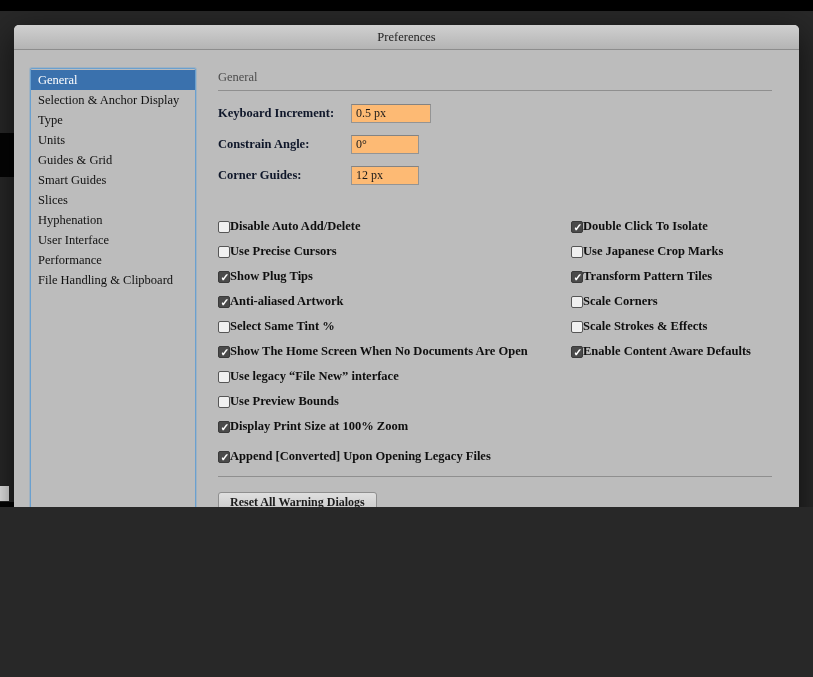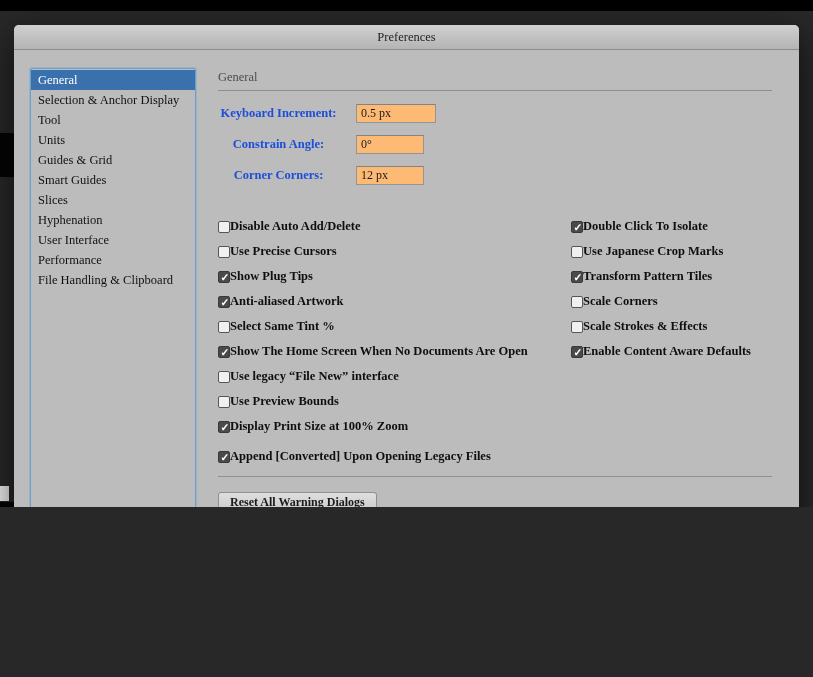--- a/index.html
+++ b/index.html
@@ -42,21 +42,21 @@
 
   
   .content { position:absolute; left:204px; top:43px; width:554px; height:530px; }
   .section-title { position:absolute; top:2px; left:0; font-size:12.5px; color:#4c4c4c; }
   .rule { position:absolute; left:0; right:0; height:1px; background:#8f8f8f; }
   .rule1 { top:22px; }
   .rule2 { top:408px; }
 
   .fields { position:absolute; top:36px; left:0; }
   .field-row { display:flex; align-items:center; height:19px; margin-bottom:12px; }
-  .field-label { width:121px; text-align:center; font-size:12.5px; font-weight:bold; color:#1d4ed8; padding-right:17px; flex:none; }
+  .field-label { width:121px; text-align:left; font-size:12.5px; font-weight:bold; color:#0f172a; padding-right:12px; flex:none; }
   .field-input {
     height:19px; background:#fdba74; border:1px solid #949494; border-top-color:#838383;
     box-sizing:border-box; display:flex; align-items:center; padding:0 4px;
   }
   .field-value { font-size:12px; color:#1a1a1a; }
 
   .col { position:absolute; }
   .col-left { top:146px; left:0; }
   .col-right { top:146px; left:353px; }
   .cb-row { display:flex; align-items:center; height:25px; cursor:default; }
@@ -97,21 +97,21 @@
   <div class="left-white"></div>
 
   <div class="dialog">
     <div class="titlebar">
       <span class="title">Preferences</span>
     </div>
 
     <div class="sidebar">
         <div class="side-item selected"><span class="side-label">General</span></div>
         <div class="side-item"><span class="side-label">Selection &amp; Anchor Display</span></div>
-        <div class="side-item"><span class="side-label">Tool</span></div>
+        <div class="side-item"><span class="side-label">Type</span></div>
         <div class="side-item"><span class="side-label">Units</span></div>
         <div class="side-item"><span class="side-label">Guides &amp; Grid</span></div>
         <div class="side-item"><span class="side-label">Smart Guides</span></div>
         <div class="side-item"><span class="side-label">Slices</span></div>
         <div class="side-item"><span class="side-label">Hyphenation</span></div>
         <div class="side-item"><span class="side-label">User Interface</span></div>
         <div class="side-item"><span class="side-label">Performance</span></div>
         <div class="side-item"><span class="side-label">File Handling &amp; Clipboard</span></div>
       </div>
 
@@ -126,21 +126,21 @@
               <span class="field-value">0.5 px</span>
             </div>
           </div>
           <div class="field-row">
             <span class="field-label">Constrain Angle:</span>
             <div class="field-input" style="width: 68px;">
               <span class="field-value">0°</span>
             </div>
           </div>
           <div class="field-row">
-            <span class="field-label">Corner Corners:</span>
+            <span class="field-label">Corner Guides:</span>
             <div class="field-input" style="width: 68px;">
               <span class="field-value">12 px</span>
             </div>
           </div>
         </div>
 
       <div class="col col-left">
           <div class="cb-row">
             <span class="cb-box"></span>
             <span class="cb-label">Disable Auto Add/Delete</span>

